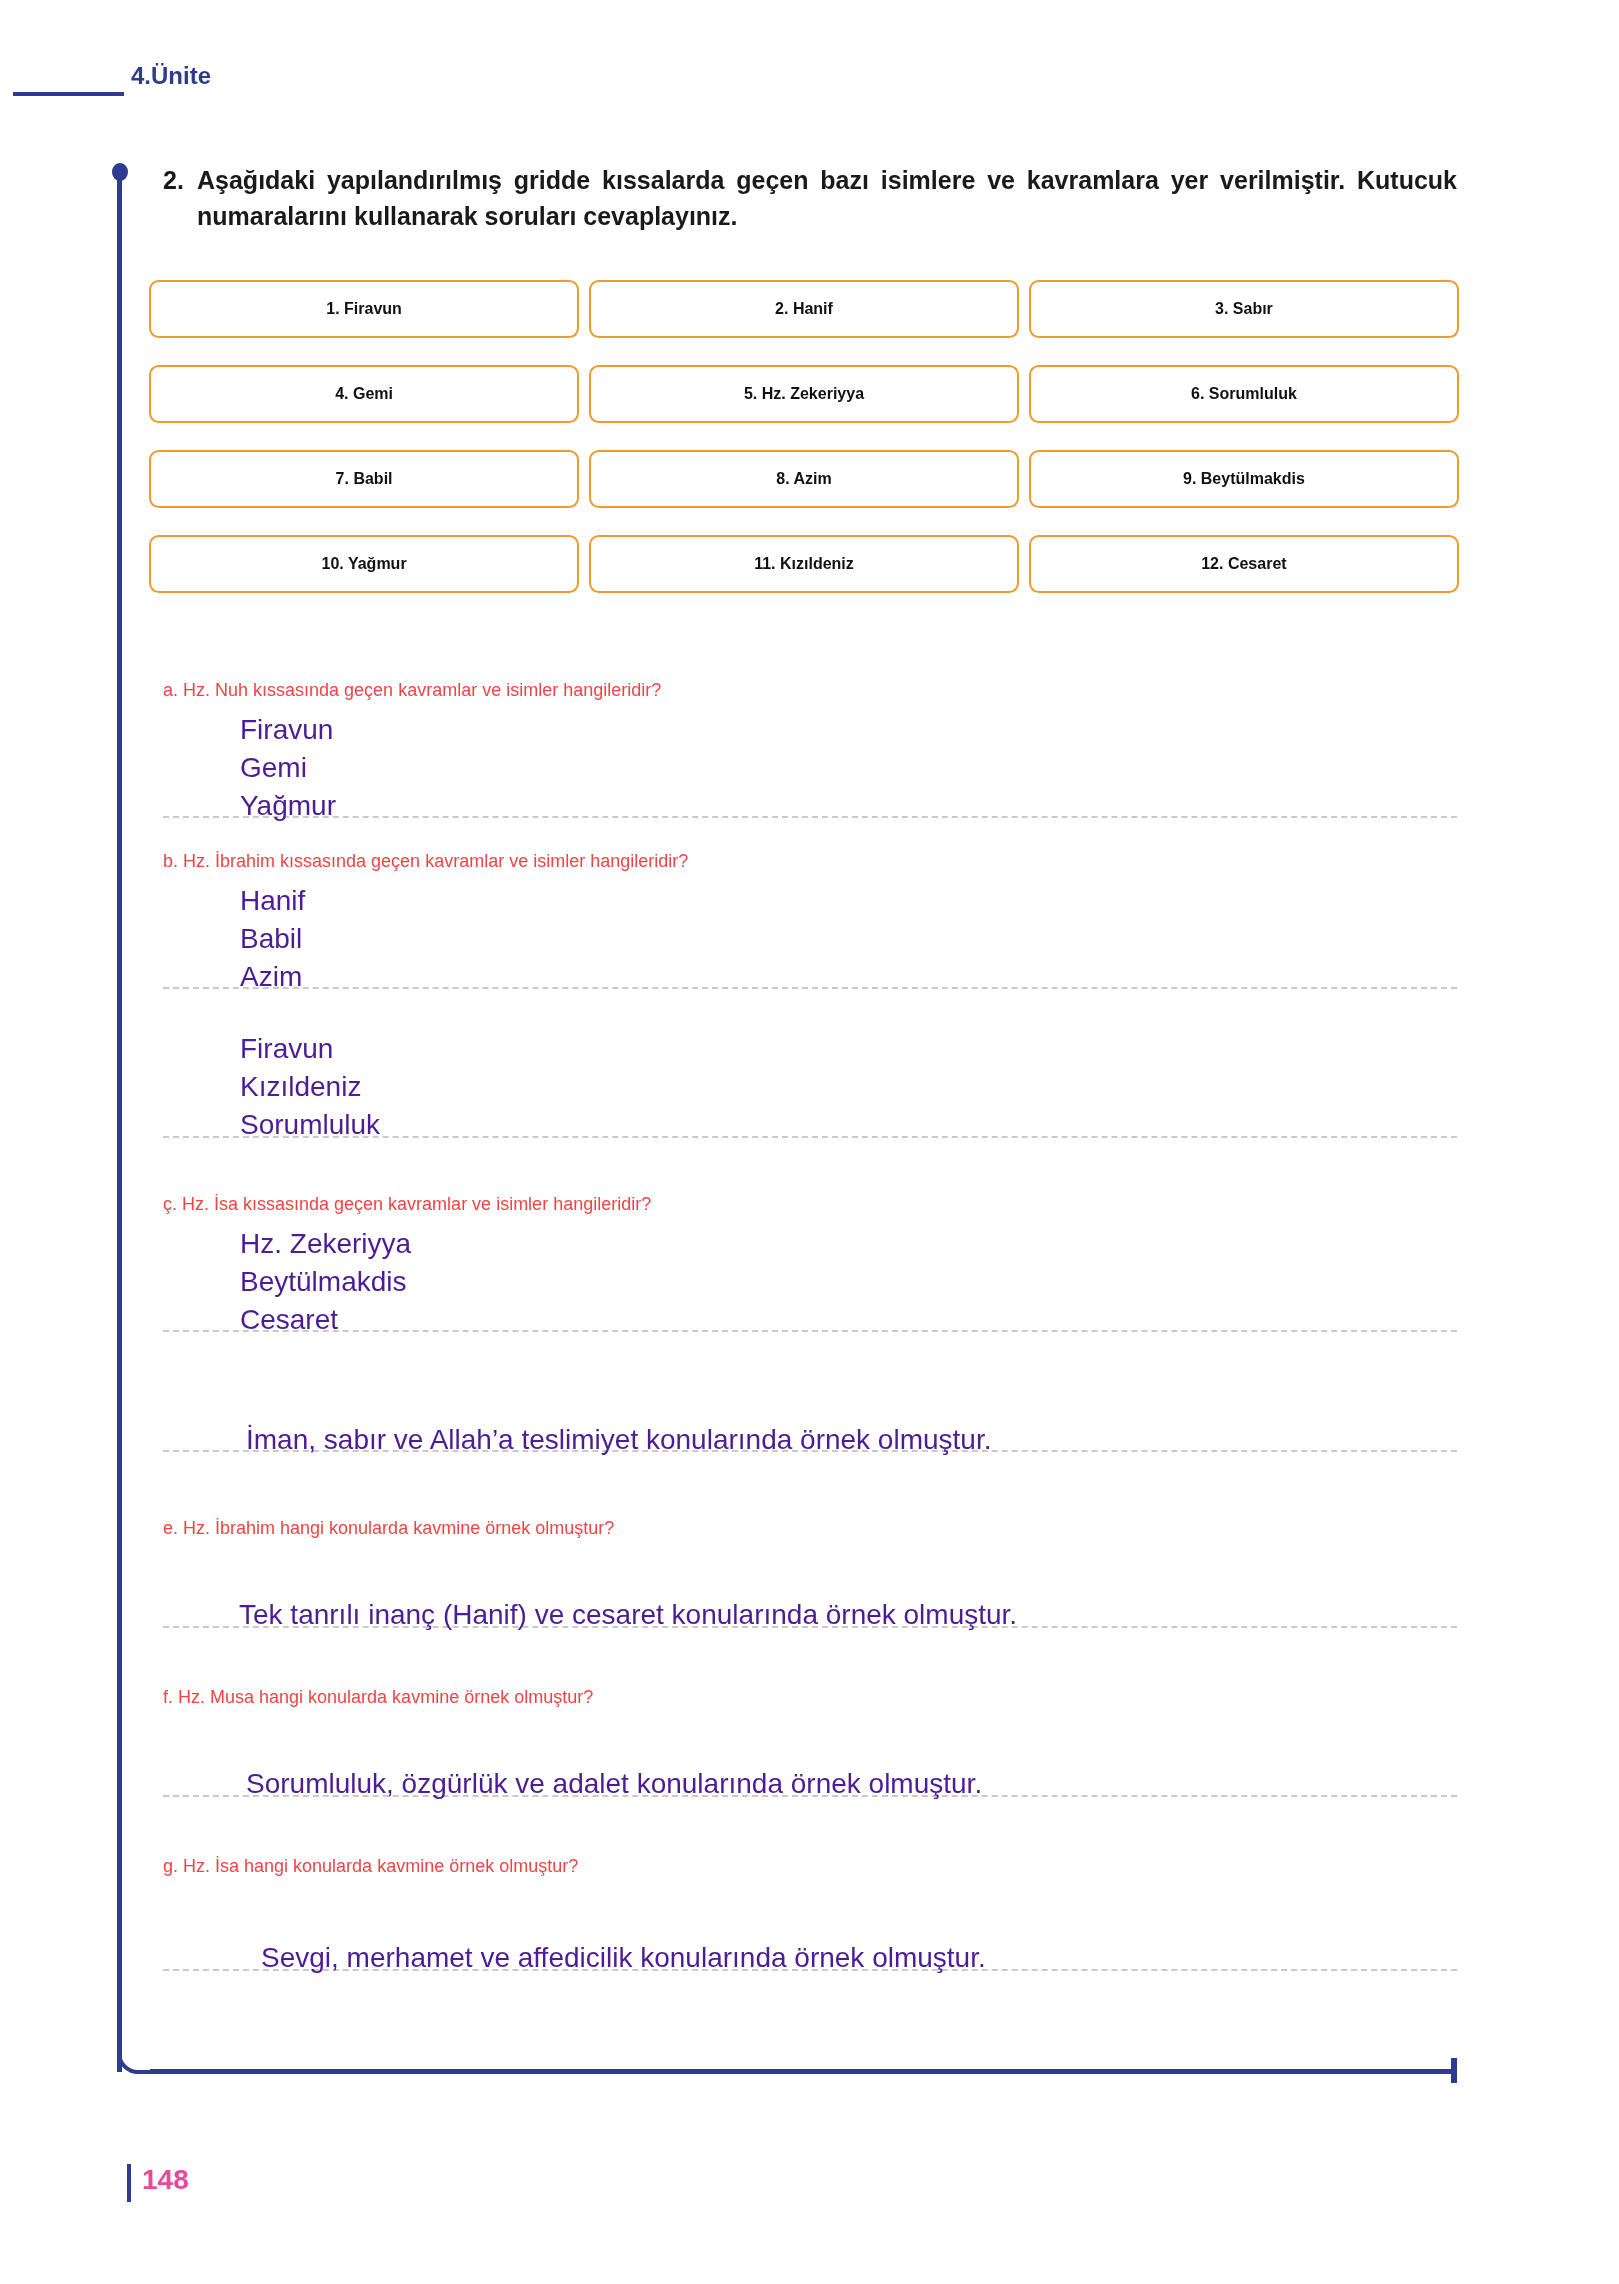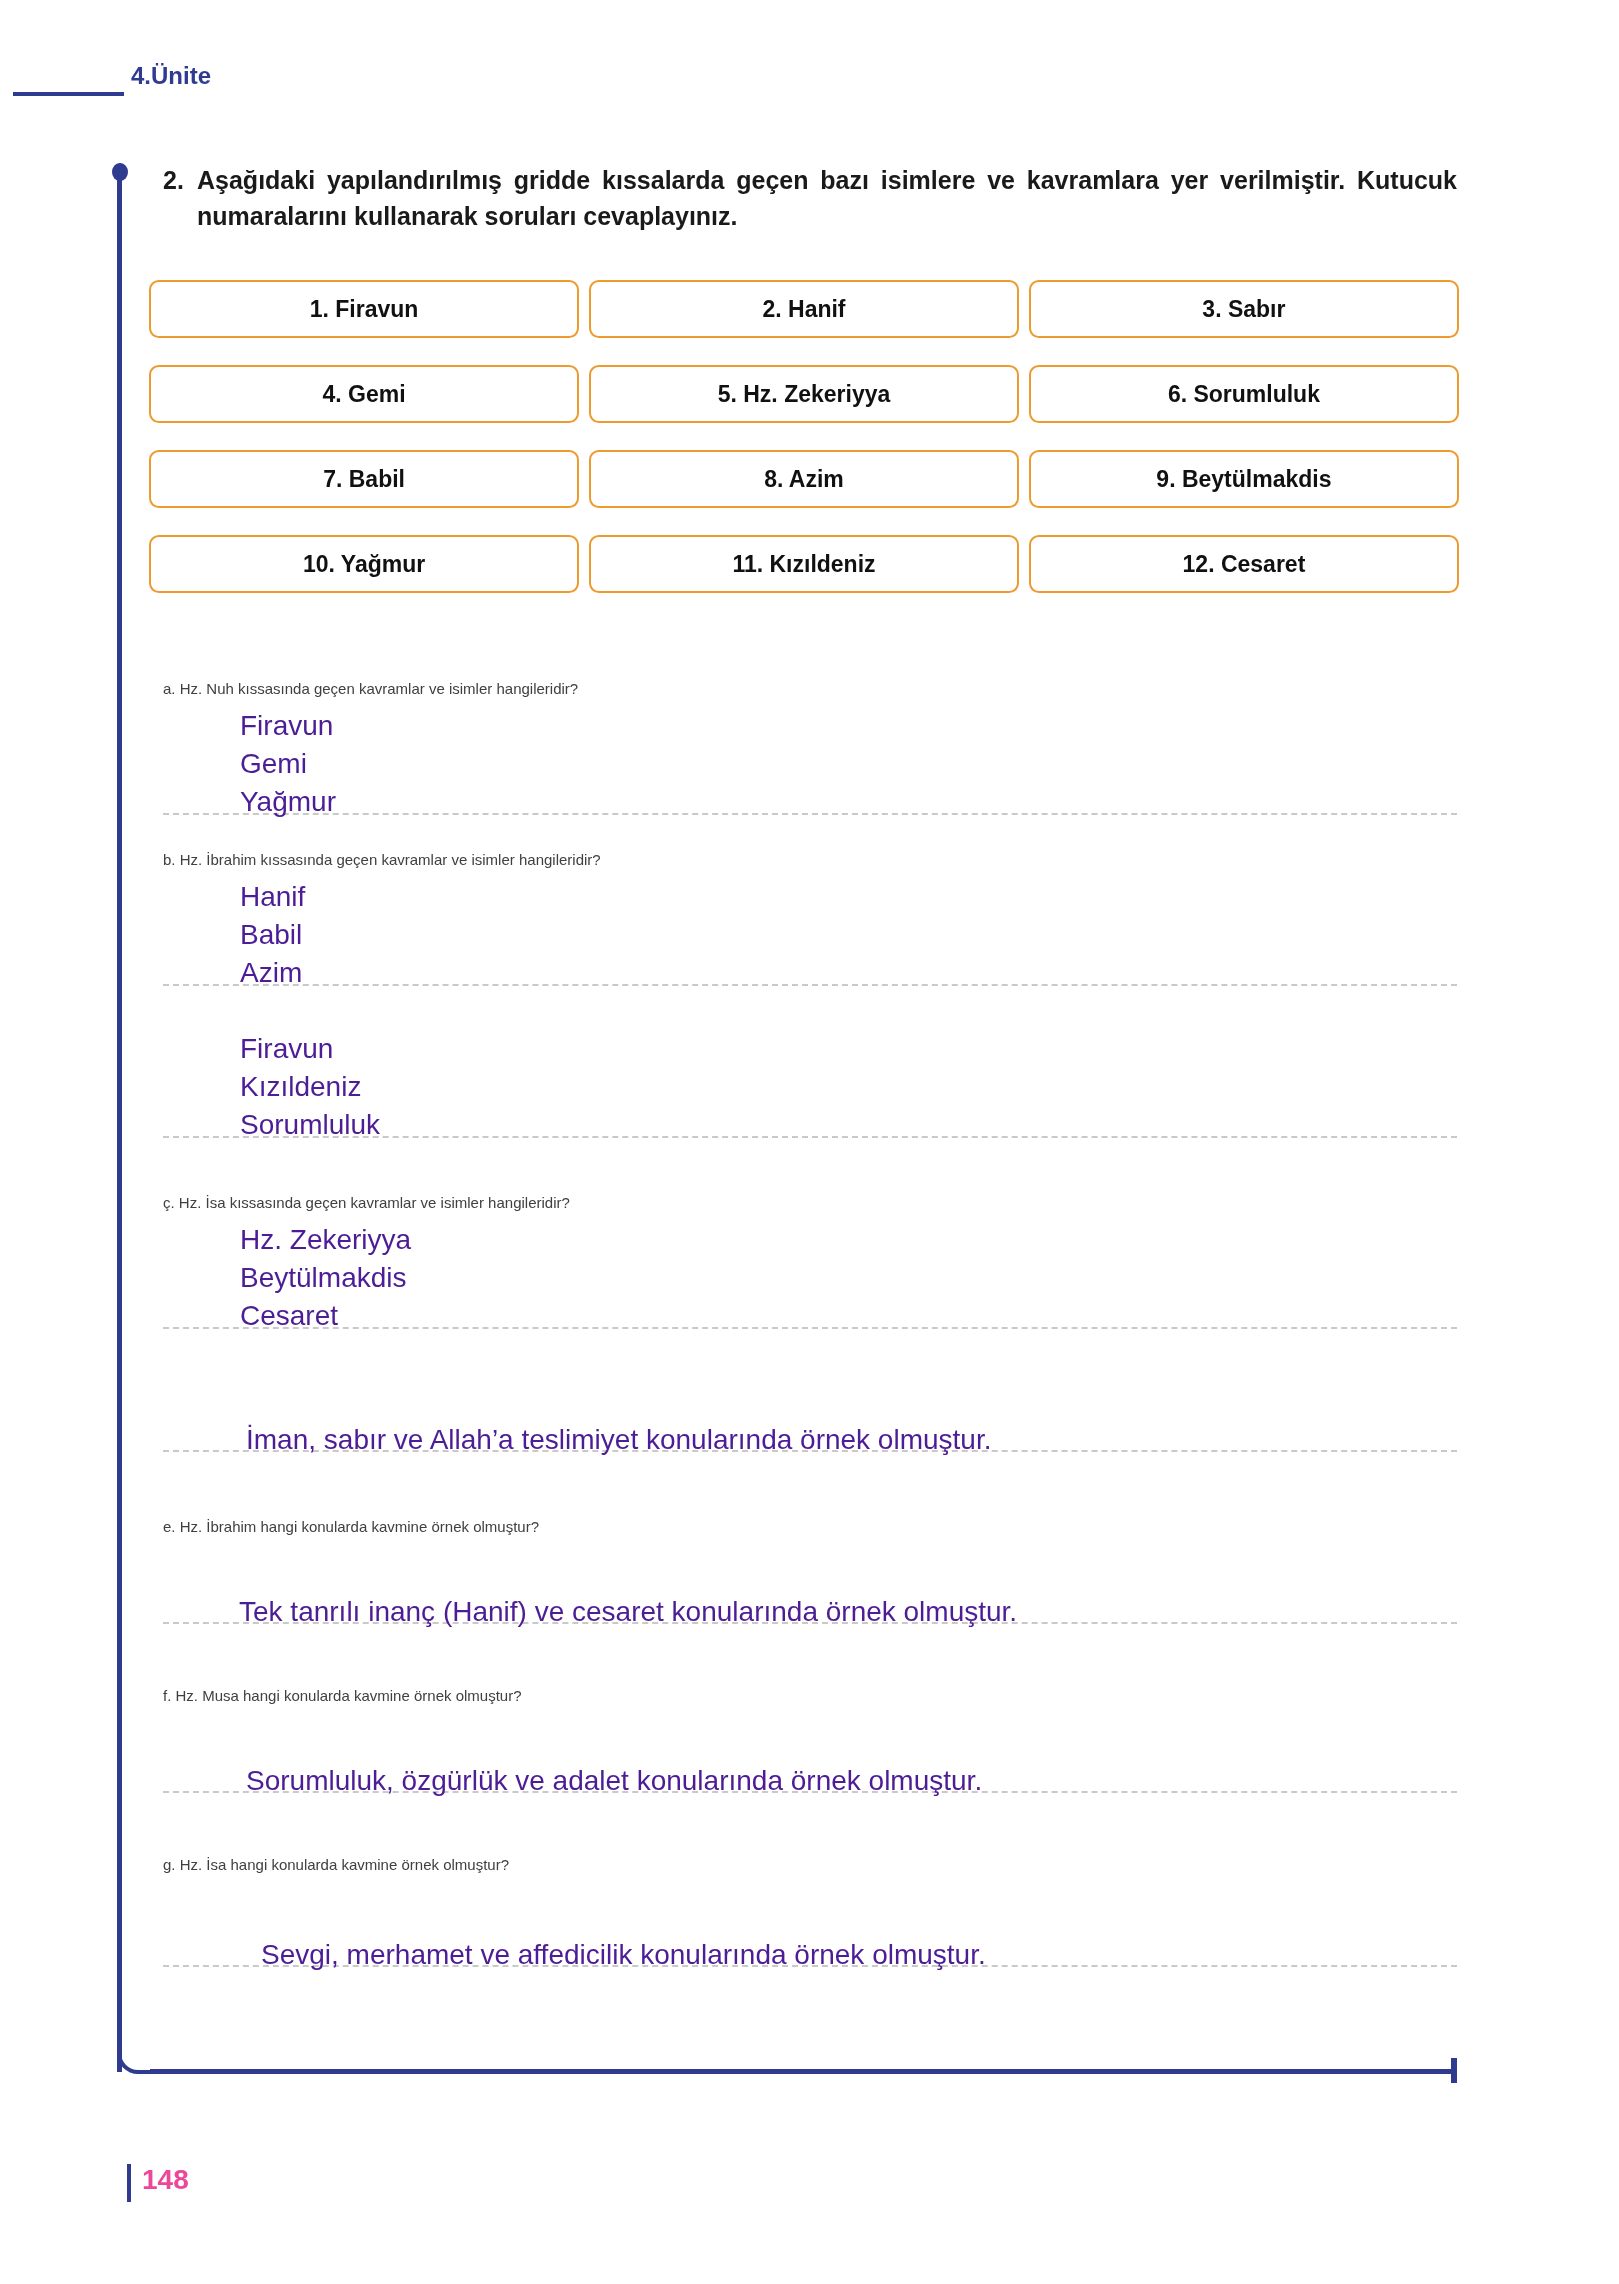--- a/index.html
+++ b/index.html
@@ -122,35 +122,35 @@
     column-gap: 9.8px;
     row-gap: 27px;
   }
   .grid-cell {
     border: 2.8px solid #ed9a2e;
     border-radius: 9.8px;
     background: #ffffff;
     display: flex;
     align-items: center;
     justify-content: center;
-    font-size: 23px;
+    font-size: 16px;
     font-weight: 700;
     color: #111111;
   }
 
   
   .qa {
     position: absolute;
     left: 163px;
     width: 1294px;
   }
   .qa-prompt {
-    font-size: 15px;
+    font-size: 18px;
     font-weight: 400;
-    color: #404040;
+    color: #ef4444;
     line-height: 1.2;
     white-space: nowrap;
   }
   .ans-lines {
     position: relative;
     margin-top: 2.8px;
   }
   .ans-line {
     position: relative;
     height: 38px;

